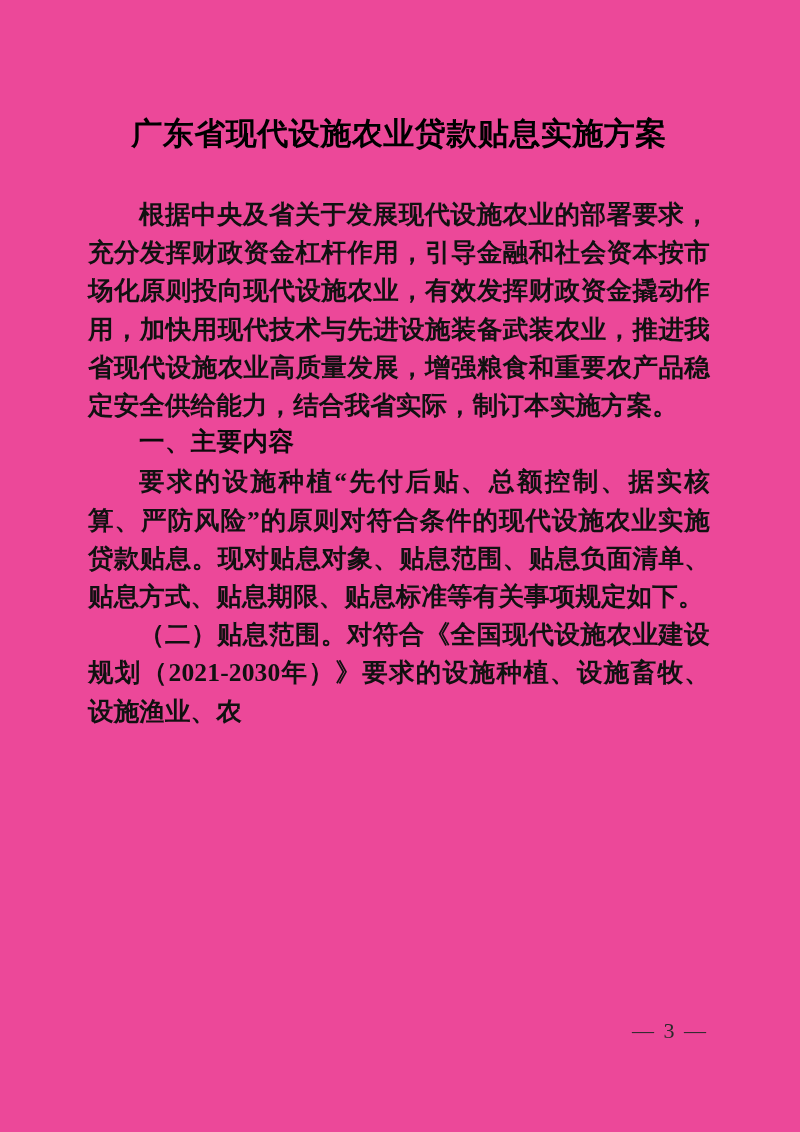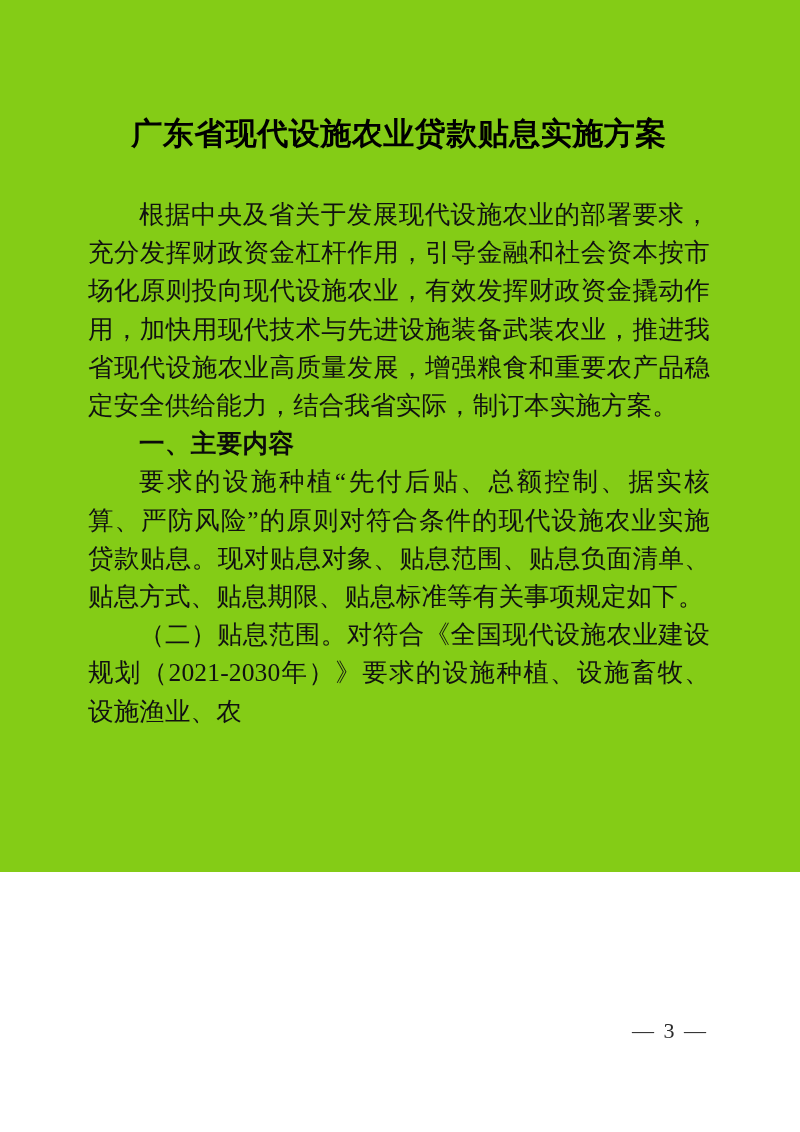--- a/index.html
+++ b/index.html
@@ -16,22 +16,22 @@
     color: #111111;
     -webkit-font-smoothing: antialiased;
   }
 
   
   .page {
     position: absolute;
     left: 0;
     top: 0;
     width: 800px;
-    height: 872px;
-    background: #84cc16;
+    height: 1132px;
+    background: #ec4899;
   }
 
   .content {
     position: absolute;
     left: 88px;
     top: 0;
     width: 622px;
   }
 
   
@@ -66,25 +66,26 @@
     margin: 0;
     font-family: "Liberation Serif", "DejaVu Serif", serif;
     font-size: 25.5px;
     line-height: 38.2px;
     color: #111111;
     text-align: justify;
     text-justify: inter-character;
     text-indent: 2em;
     letter-spacing: 0.15px;
     word-break: break-all;
+    font-weight: bold;
   }
 
   h2.section-heading {
     margin: 0;
-    font-family: Liberation Serif, serif;
+    font-family: Liberation Mono, monospace;
     font-weight: bold;
     font-size: 25.5px;
     line-height: 38.2px;
     color: #0b0b0b;
     text-indent: 2em;
     letter-spacing: 0.4px;
   }
 
   
   .page-footer {

